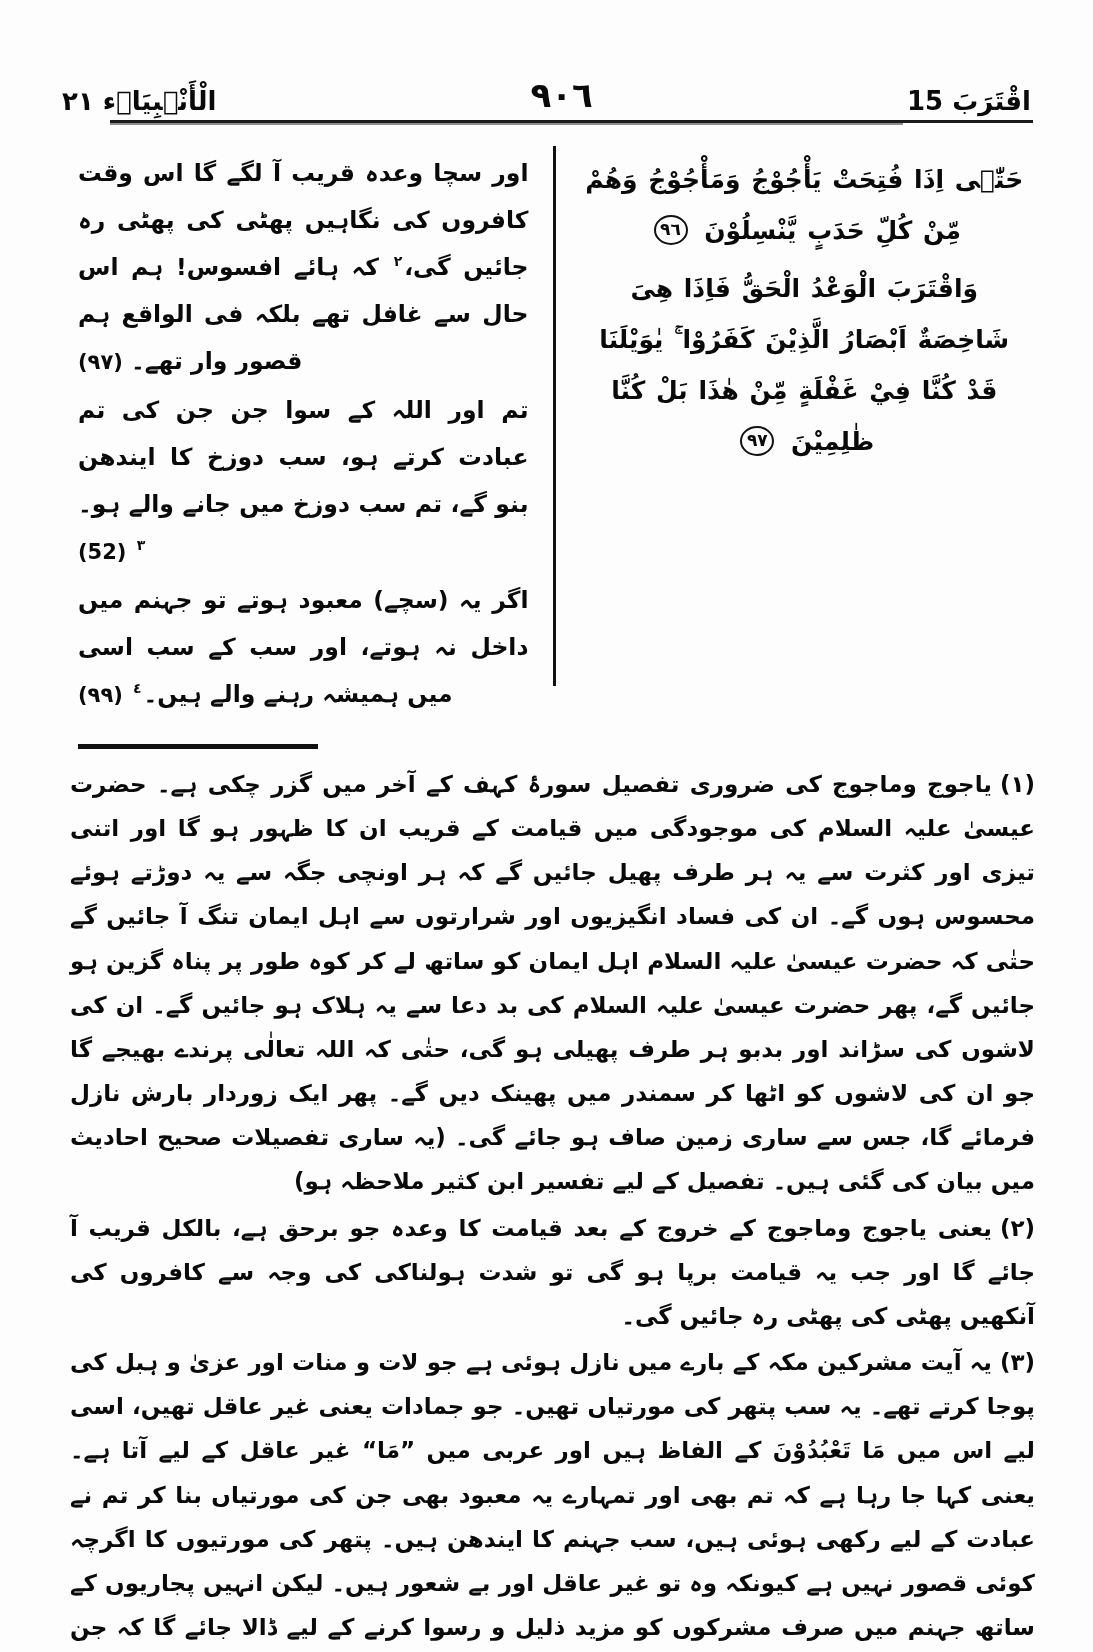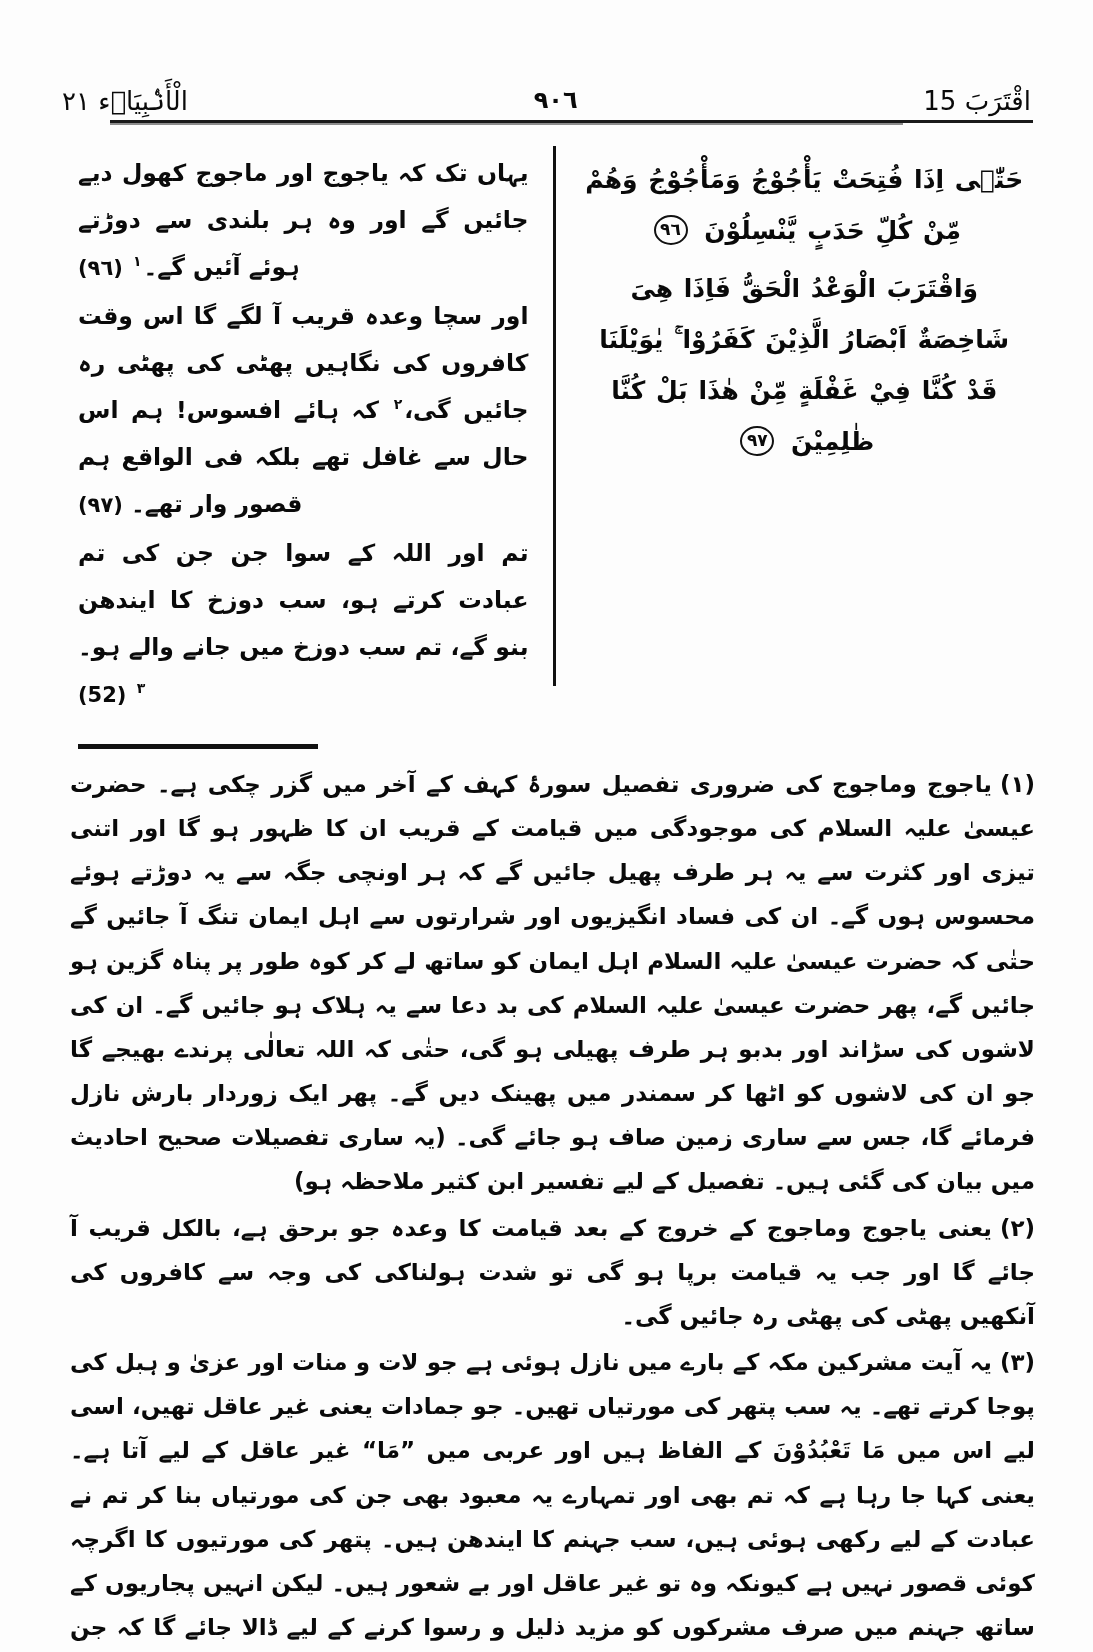--- a/index.html
+++ b/index.html
@@ -30,27 +30,27 @@
     left: 62px;
     right: 62px;
     height: 46px;
     display: flex;
     align-items: flex-end;
     justify-content: space-between;
     direction: rtl;
   }
   .header-side {
     font-size: 26px;
-    font-weight: 400;
+    font-weight: 700;
     letter-spacing: 0.5px;
     white-space: nowrap;
     line-height: 1;
   }
   .header-center {
-    font-size: 24px;
+    font-size: 34px;
     font-weight: 700;
     letter-spacing: 2px;
     line-height: 1;
     transform: translateY(-2px);
   }
 
   .header-rule {
     position: absolute;
     top: 120px;
     left: 110px;
@@ -193,32 +193,32 @@
         <span class="ayah-num">٩٦</span>
       </div>
       <div class="ayah">
         <span>وَاقْتَرَبَ الْوَعْدُ الْحَقُّ فَاِذَا هِىَ شَاخِصَةٌ اَبْصَارُ الَّذِيْنَ كَفَرُوْا ۚ يٰوَيْلَنَا قَدْ كُنَّا فِيْ غَفْلَةٍ مِّنْ هٰذَا بَلْ كُنَّا ظٰلِمِيْنَ</span>
         <span class="ayah-num">٩٧</span>
       </div>
     </div>
 
     <div class="col col-urdu">
       <div class="urdu-block">
-        <span>یہاں تک کہ یاجوج اور ماجوج کھول دیے جائیں گے اور وہ ہر بلندی سے دوڑتے ہوئے آئیں گے۔</span><sup class="fn">١</sup>
-        <span class="vnum">(٩٦)</span>
-      </div>
-      <div class="urdu-block">
         <span>اور سچا وعدہ قریب آ لگے گا اس وقت کافروں کی نگاہیں پھٹی کی پھٹی رہ جائیں گی،</span><sup class="fn">٢</sup>
         <span>کہ ہائے افسوس! ہم اس حال سے غافل تھے بلکہ فی الواقع ہم قصور وار تھے۔</span>
         <span class="vnum">(٩٧)</span>
       </div>
       <div class="urdu-block">
         <span>تم اور اللہ کے سوا جن جن کی تم عبادت کرتے ہو، سب دوزخ کا ایندھن بنو گے، تم سب دوزخ میں جانے والے ہو۔</span><sup class="fn">٣</sup>
         <span class="vnum">(52)</span>
       </div>
+      <div class="urdu-block">
+        <span>اگر یہ (سچے) معبود ہوتے تو جہنم میں داخل نہ ہوتے، اور سب کے سب اسی میں ہمیشہ رہنے والے ہیں۔</span><sup class="fn">٤</sup>
+        <span class="vnum">(٩٩)</span>
+      </div>
     </div>
 
   </div>
 
   <div class="notes-rule"></div>
 
   <div class="notes">
     <div class="note">
       <span class="marker">(١)</span><span>یاجوج وماجوج کی ضروری تفصیل سورۂ کہف کے آخر میں گزر چکی ہے۔ حضرت عیسیٰ علیہ السلام کی موجودگی میں قیامت کے قریب ان کا ظہور ہو گا اور اتنی تیزی اور کثرت سے یہ ہر طرف پھیل جائیں گے کہ ہر اونچی جگہ سے یہ دوڑتے ہوئے محسوس ہوں گے۔ ان کی فساد انگیزیوں اور شرارتوں سے اہل ایمان تنگ آ جائیں گے حتٰی کہ حضرت عیسیٰ علیہ السلام اہل ایمان کو ساتھ لے کر کوہ طور پر پناہ گزین ہو جائیں گے، پھر حضرت عیسیٰ علیہ السلام کی بد دعا سے یہ ہلاک ہو جائیں گے۔ ان کی لاشوں کی سڑاند اور بدبو ہر طرف پھیلی ہو گی، حتٰی کہ اللہ تعالٰی پرندے بھیجے گا جو ان کی لاشوں کو اٹھا کر سمندر میں پھینک دیں گے۔ پھر ایک زوردار بارش نازل فرمائے گا، جس سے ساری زمین صاف ہو جائے گی۔ (یہ ساری تفصیلات صحیح احادیث میں بیان کی گئی ہیں۔ تفصیل کے لیے تفسیر ابن کثیر ملاحظہ ہو)</span>
     </div>

